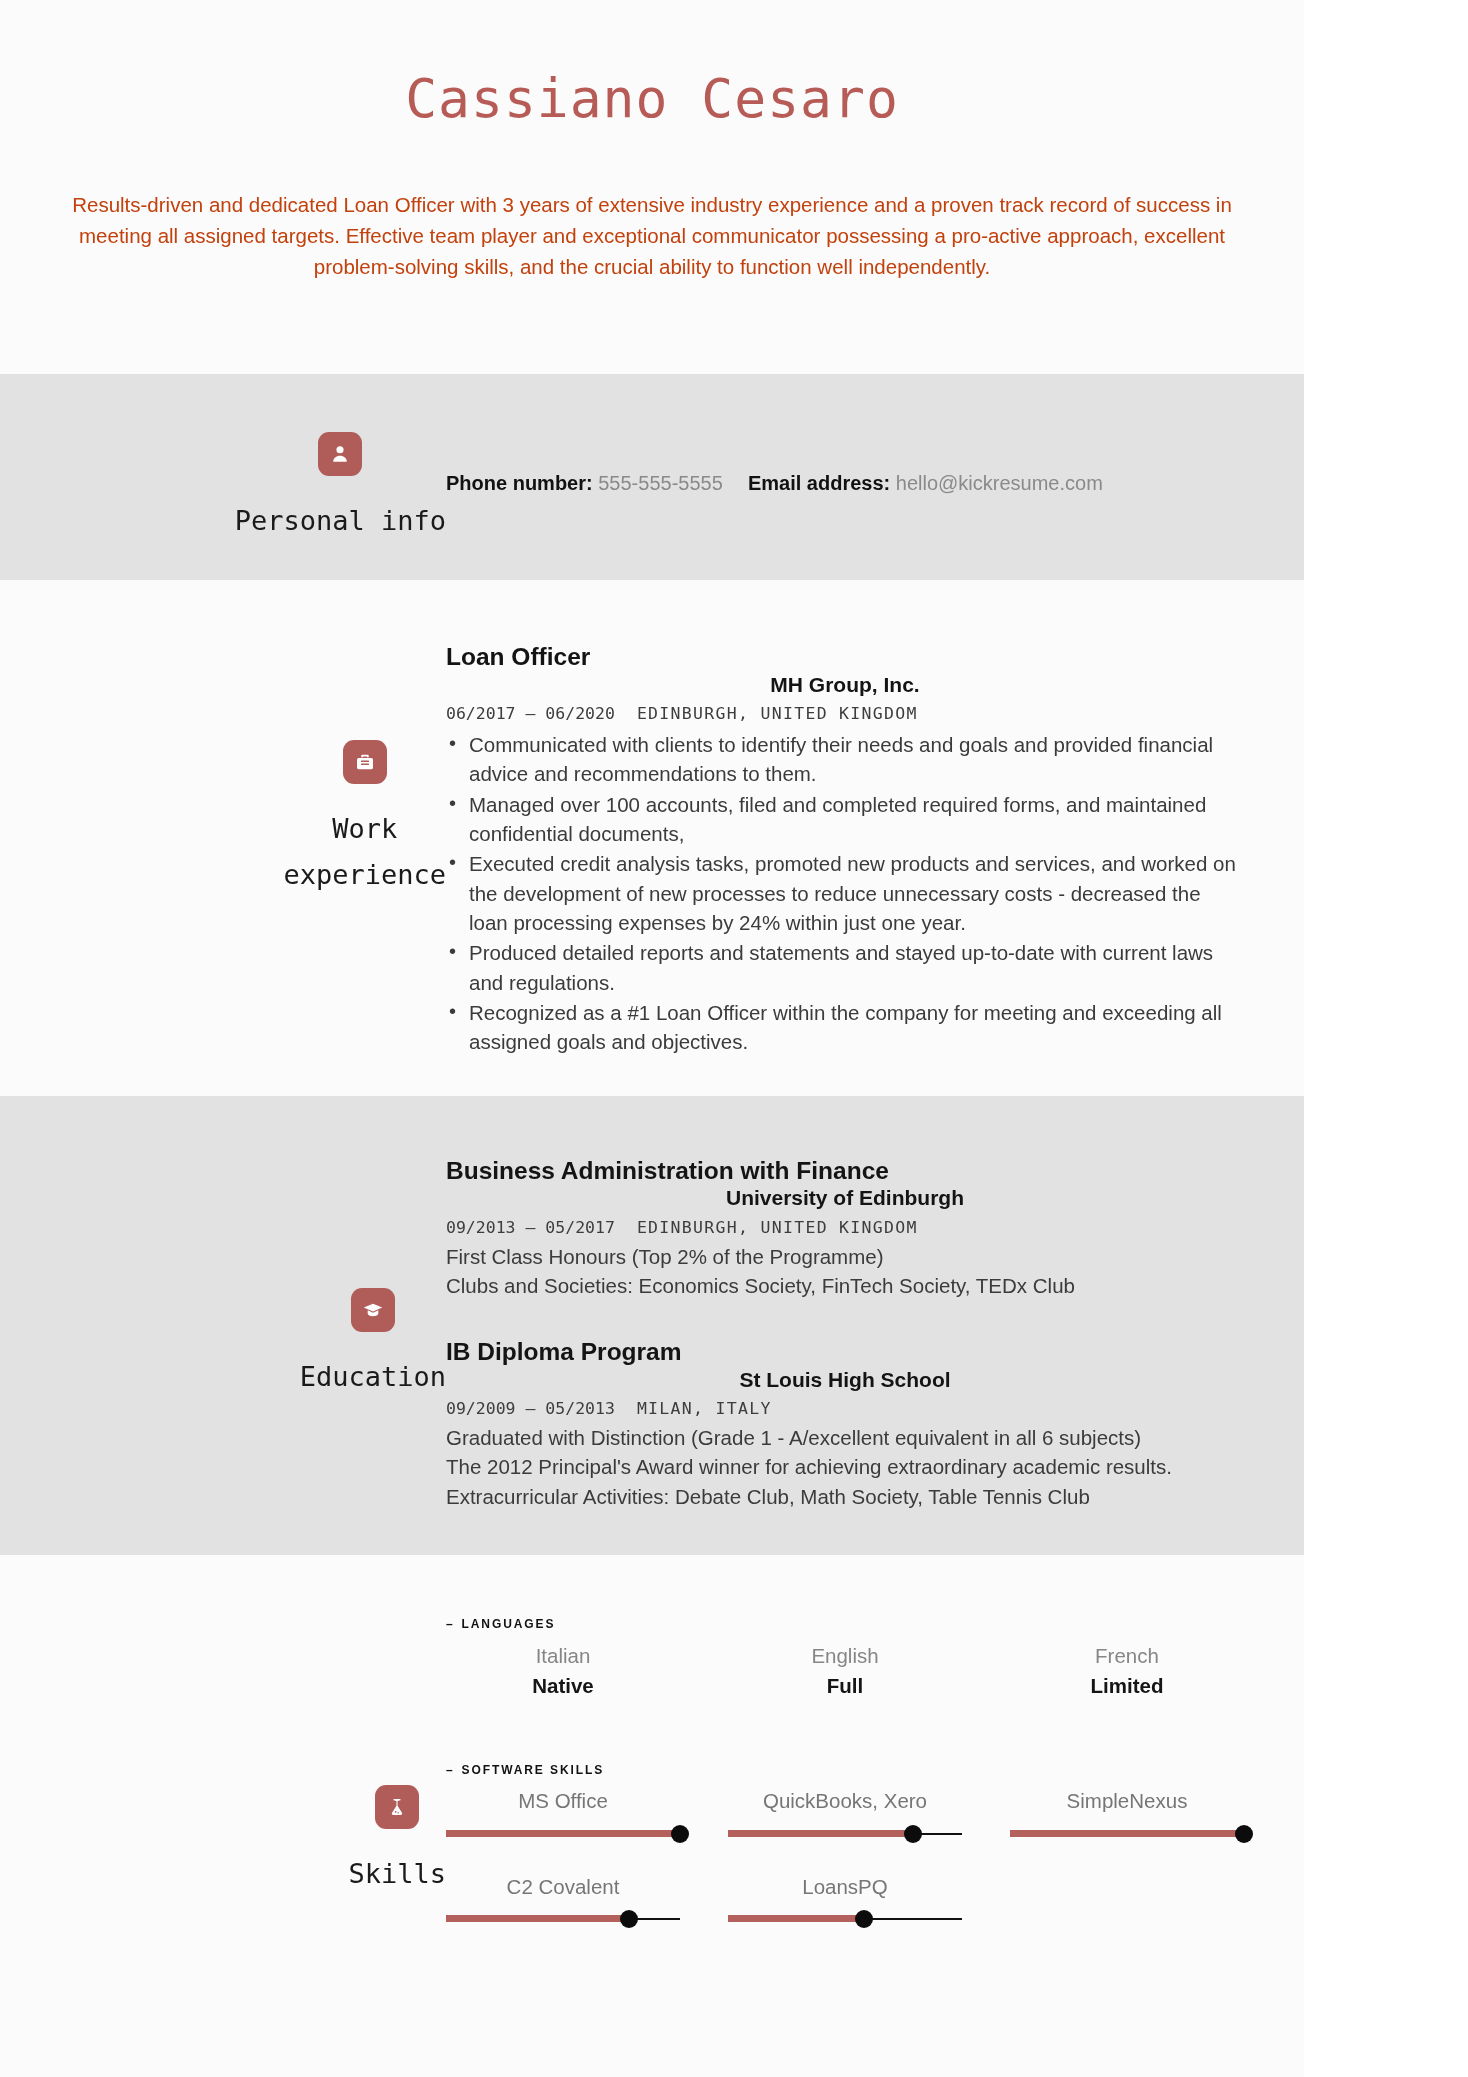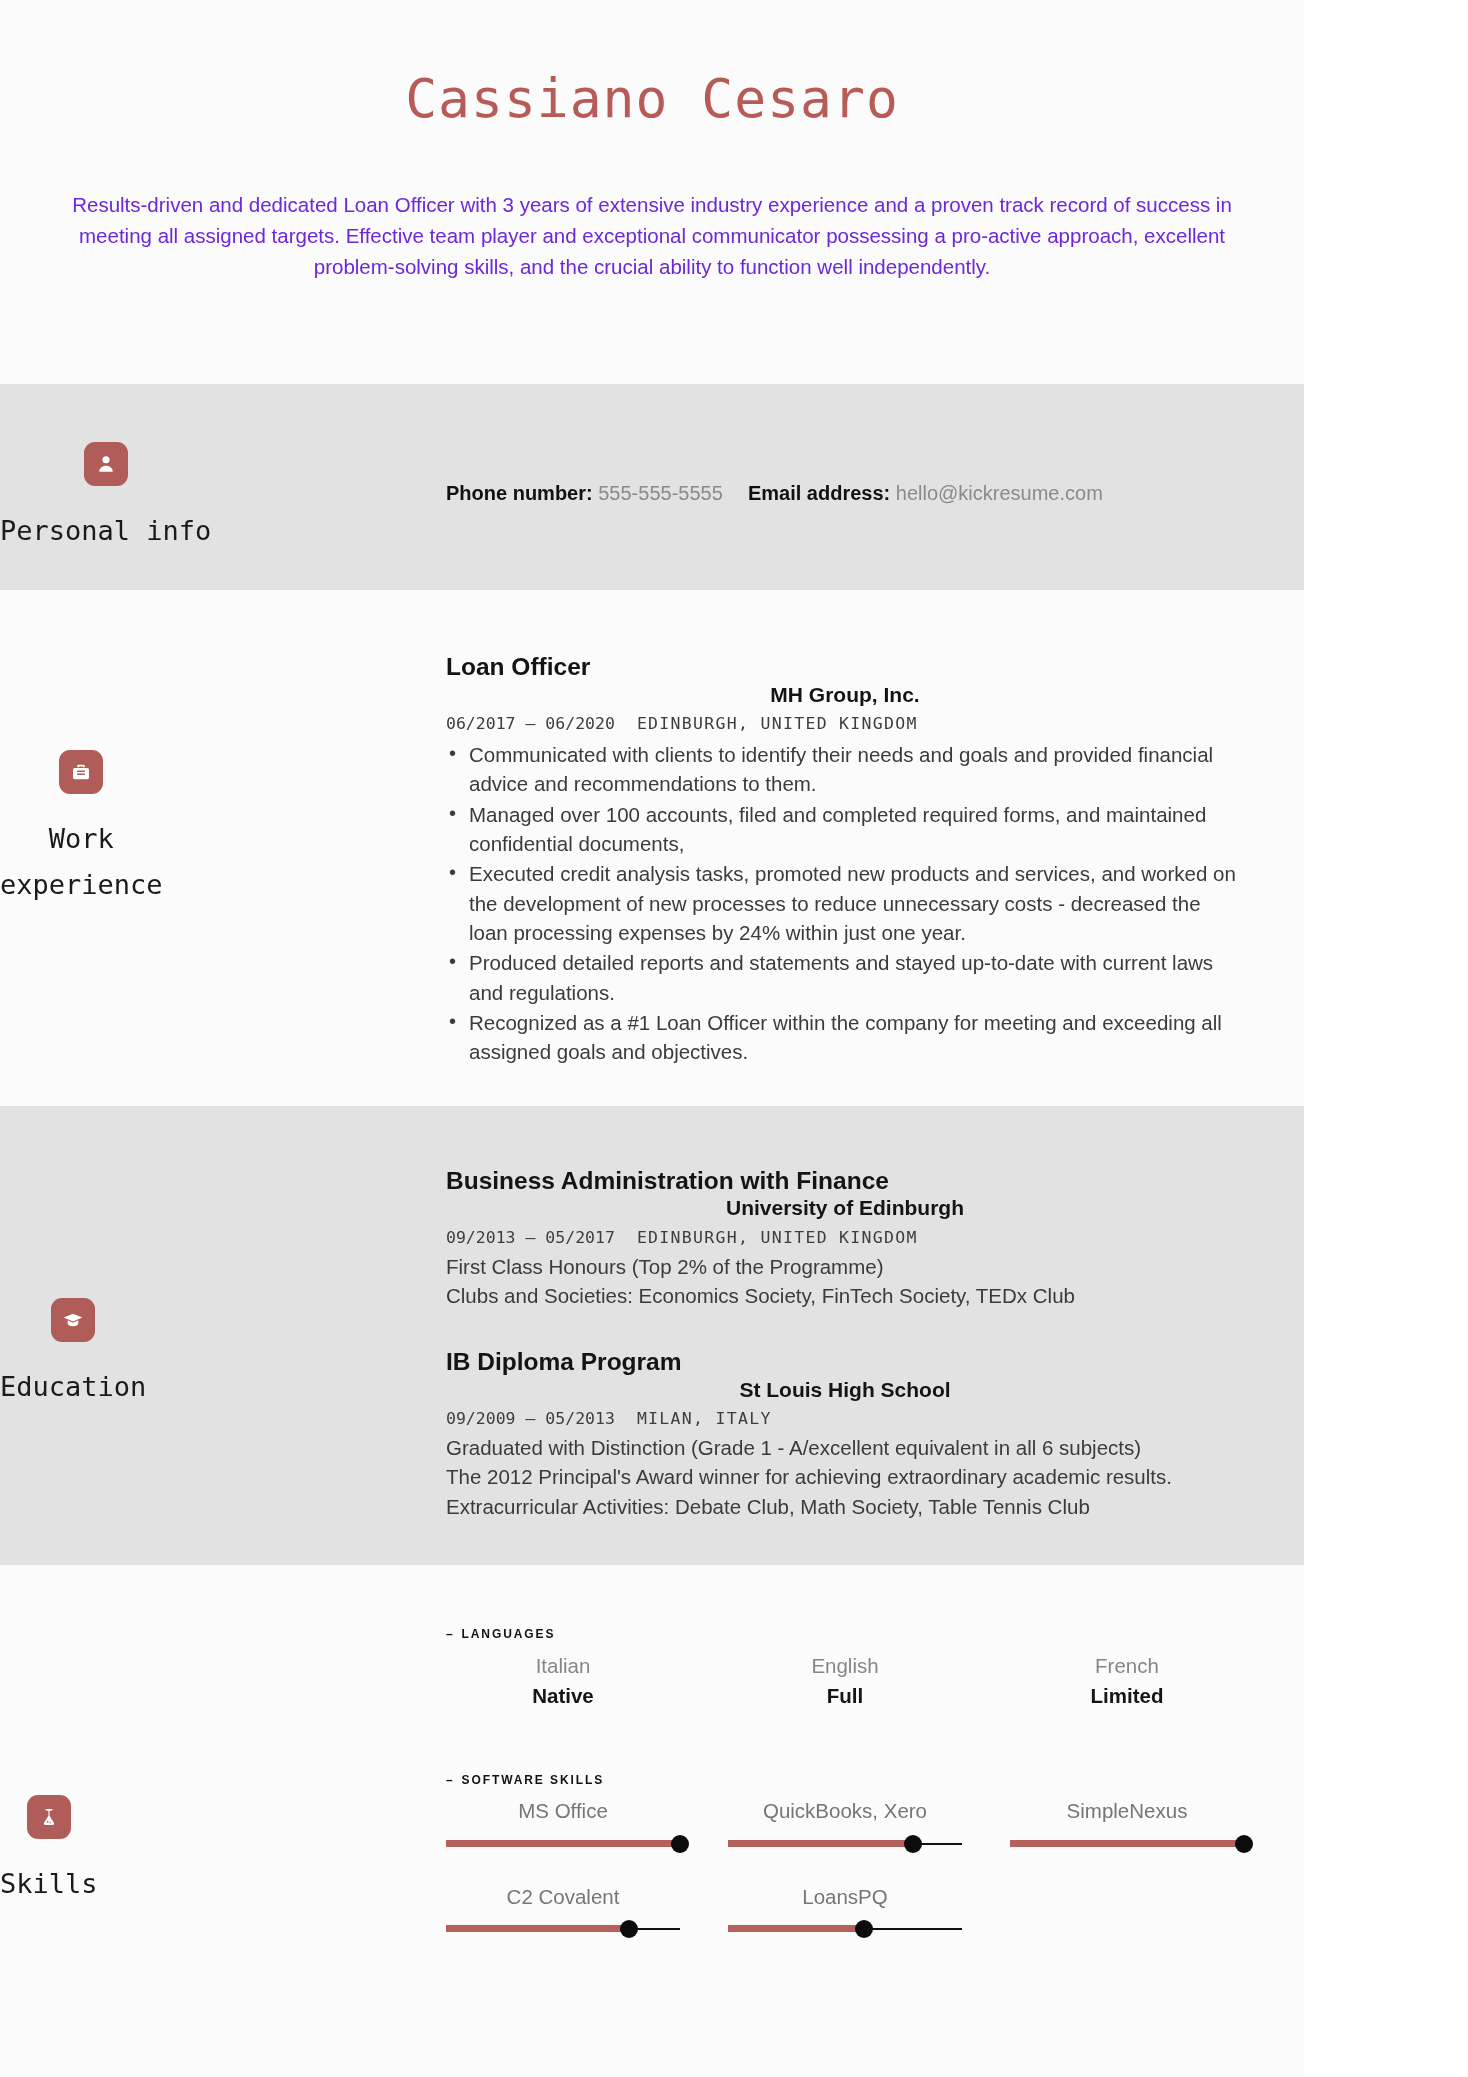--- a/index.html
+++ b/index.html
@@ -30,46 +30,46 @@
     font-size: 53px;
     color: #b75b57;
     text-align: center;
     letter-spacing: 1px;
     font-weight: 400;
     line-height: 1.1;
     margin: 0;
   }
   .summary {
     max-width: 1258px;
-    margin: 62px auto 16px auto;
+    margin: 62px auto 6px auto;
     text-align: center;
     font-size: 20.5px;
     line-height: 1.5;
-    color: #6d28d9;
+    color: #c2410c;
     padding: 0 20px;
     box-sizing: border-box;
   }
   .header-spacer { height: 85px; }
 
   
   .section {
     display: flex;
     align-items: flex-start;
     width: 100%;
     box-sizing: border-box;
   }
   .section.shaded { background: #e2e2e2; }
   .section.plain  { background: #fbfbfb; }
 
   .section-aside {
     width: 446px;
     flex: 0 0 446px;
     display: flex;
     flex-direction: column;
-    align-items: flex-start;
+    align-items: flex-end;
     box-sizing: border-box;
   }
   .aside-inner {
     display: flex;
     flex-direction: column;
     align-items: center;
   }
   .sec-icon {
     width: 44px;
     height: 44px;

